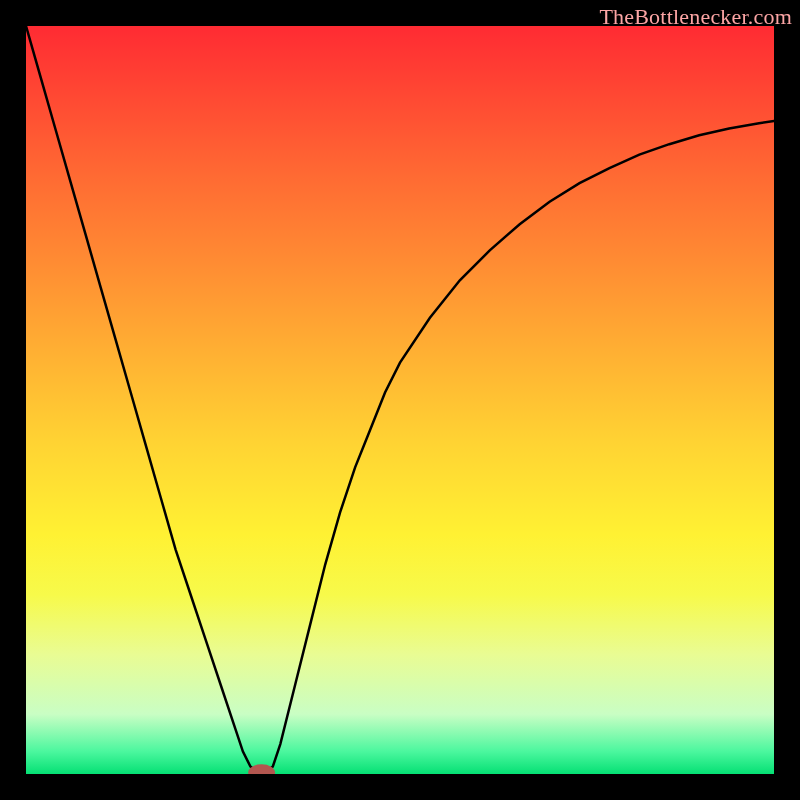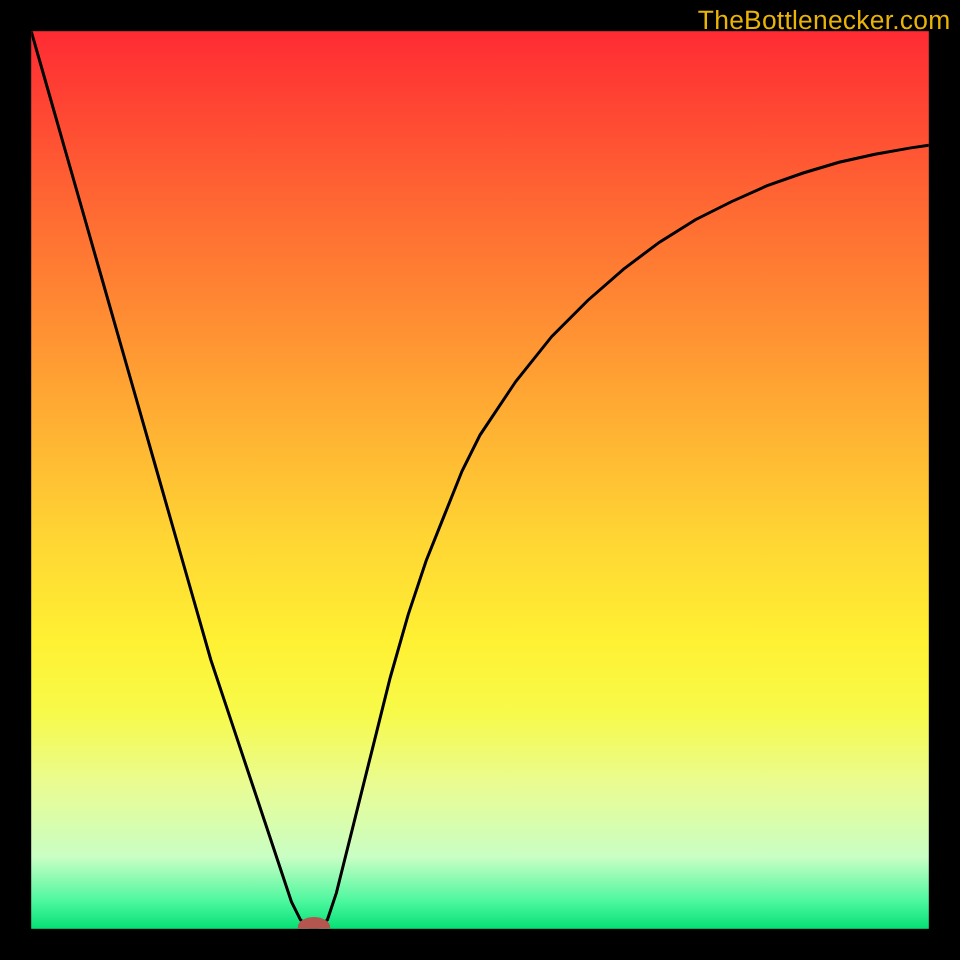--- a/index.html
+++ b/index.html
@@ -38,24 +38,25 @@
       #05e074 100%
     );
   }
   .plot svg {
     display: block;
   }
   .watermark {
     position: absolute;
     top: 4px;
     right: 8px;
-    color: #eab308;
+    color: #fca5a5;
     font-size: 22px;
     letter-spacing: 0.2px;
     user-select: none;
+    font-family: Liberation Serif, serif;
   }
 </style>
 </head>
 <body>
 
 <div class="frame">
   <div class="plot">
     <svg id="chart-svg" width="748" height="748" viewBox="0 0 748 748">
       <path id="curve-path" fill="none" stroke="#000000" stroke-width="2.5" stroke-linecap="round" d="M0.00 0.00 L14.96 52.36 L29.92 104.72 L44.88 157.08 L59.84 209.44 L74.80 261.80 L89.76 314.16 L104.72 366.52 L119.68 418.88 L134.64 471.24 L149.60 523.60 L164.56 568.48 L179.52 613.36 L194.48 658.24 L209.44 703.12 L216.92 725.56 L224.40 740.52 L231.88 746.50 L239.36 746.50 L246.84 740.52 L254.32 718.08 L269.28 658.24 L284.24 598.40 L299.20 538.56 L314.16 486.20 L329.12 441.32 L344.08 403.92 L359.04 366.52 L374.00 336.60 L403.92 291.72 L433.84 254.32 L463.76 224.40 L493.68 198.22 L523.60 175.78 L553.52 157.08 L583.44 142.12 L613.36 128.66 L643.28 118.18 L673.20 109.21 L703.12 102.48 L733.04 97.24 L748.00 95.00"></path>
       <ellipse id="min-marker" fill="#b2564f" stroke="#b2564f" stroke-width="0" cx="235.62" cy="746.50" rx="13.46" ry="8.23"></ellipse>

